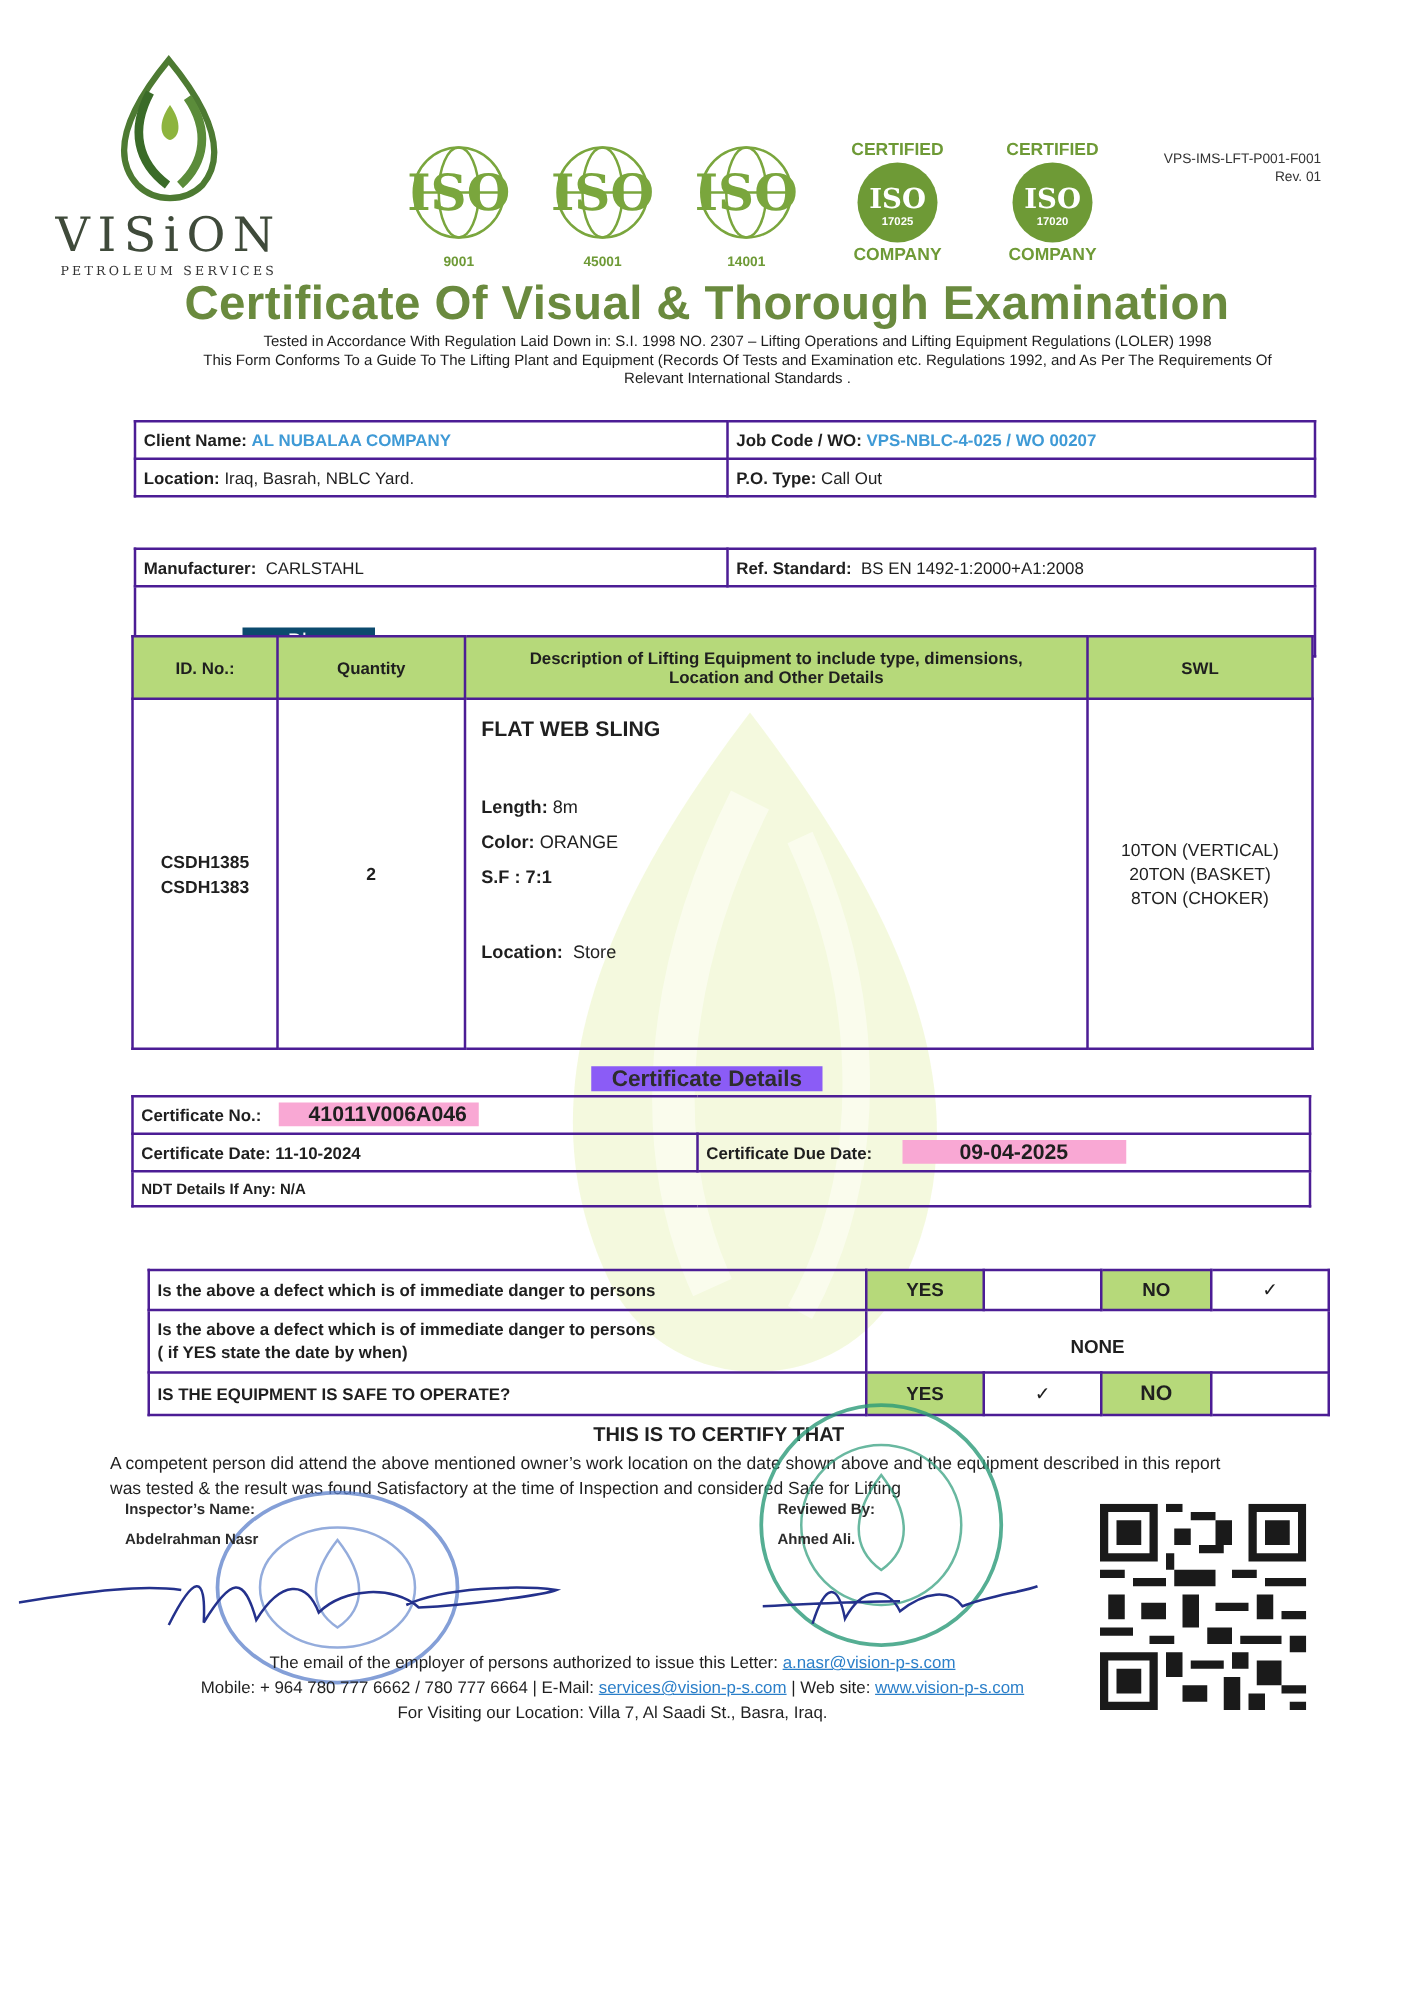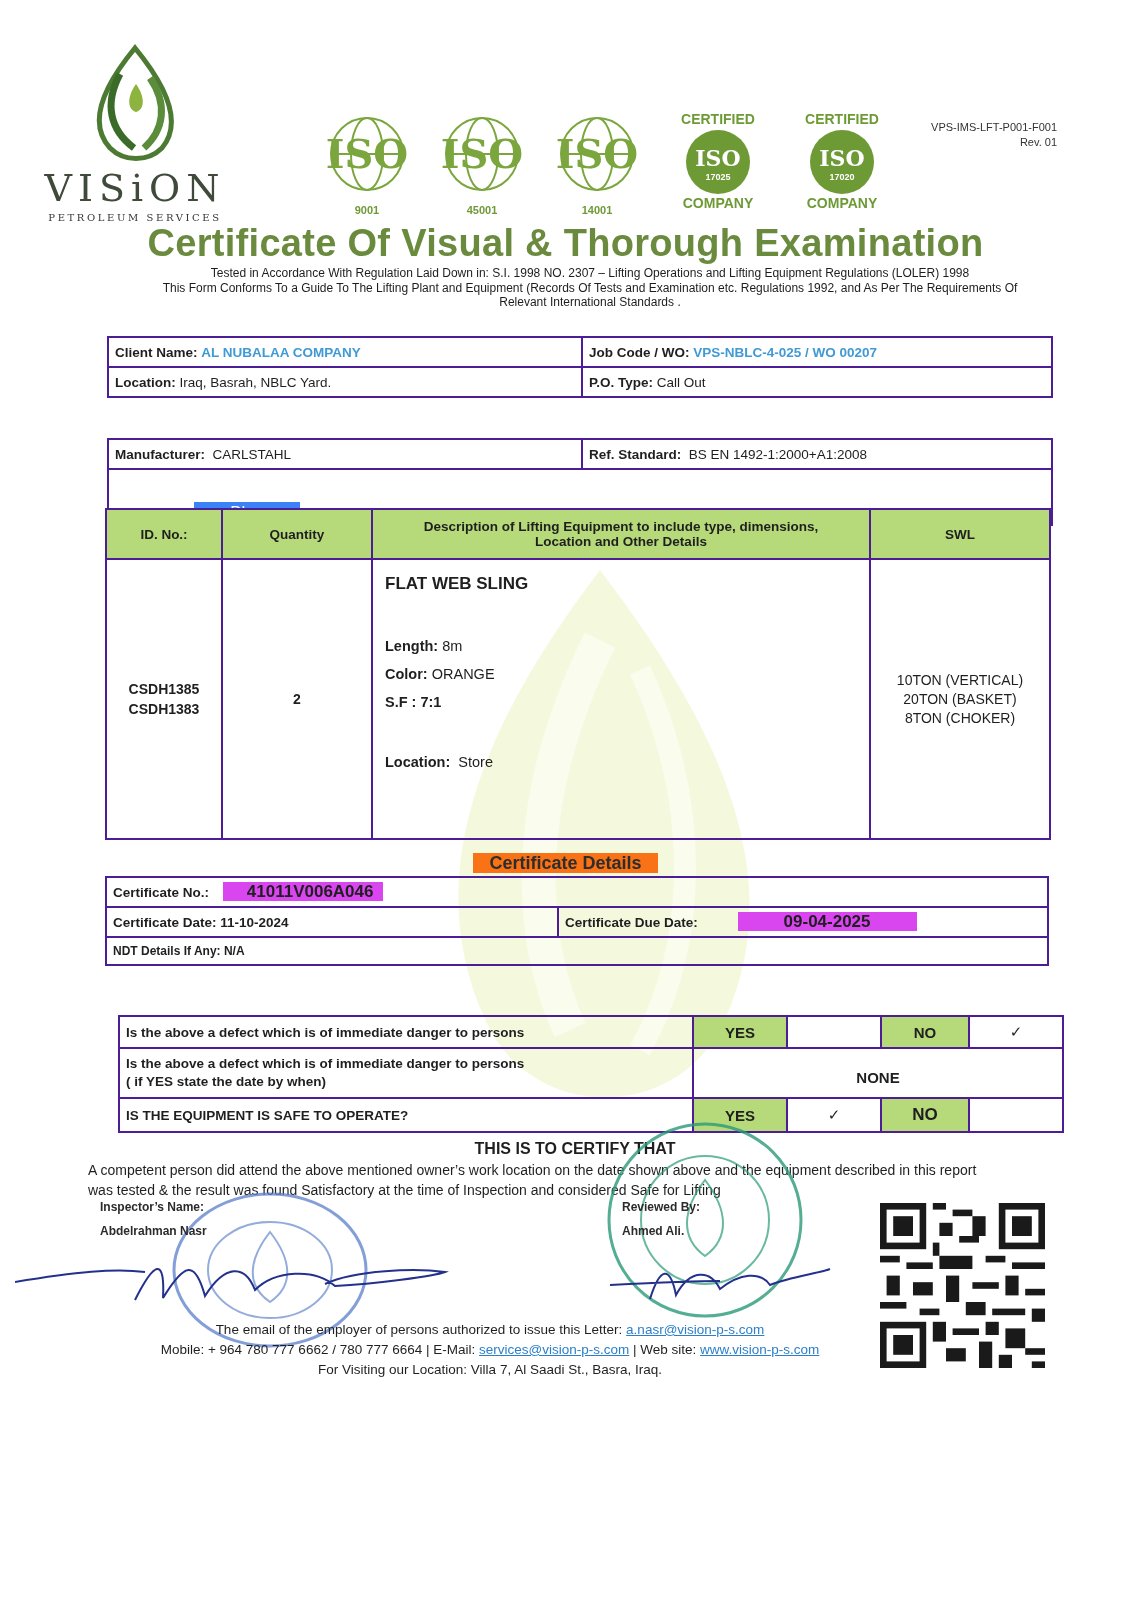--- a/index.html
+++ b/index.html
@@ -24,29 +24,29 @@
 
   .main-title { left: 0; width: 1131px; top: 222px; text-align: center; font-size: 38px; font-weight: bold; color: #6a8a3e; letter-spacing: 0.3px; }
   .subtitle { left: 100px; width: 980px; top: 266px; text-align: center; font-size: 12px; line-height: 14.5px; color: #1d1d1d; }
 
   table { border-collapse: collapse; position: absolute; }
   td, th { border: 2px solid #4c1d95; font-size: 13.5px; padding: 0 6px; }
   .lbl { font-weight: bold; }
   .blue { color: #3f9ad6; font-weight: bold; }
 
   .hdr-green { background: #b6d97a; }
-  .green-hl { background: #d946ef; }
-  .colorcode-chip { display: inline-block; background: #3b82f6; color: #ffffff; font-size: 17px; padding: 1px 36px; margin-left: 2px; margin-top: 32px; }
+  .green-hl { background: #f9a8d4; }
+  .colorcode-chip { display: inline-block; background: #0c4a6e; color: #ffffff; font-size: 17px; padding: 1px 36px; margin-left: 2px; margin-top: 32px; }
 
   .eq-table td { vertical-align: middle; }
   .eq-head th { font-size: 13.5px; font-weight: bold; height: 48px; }
   .desc { font-size: 14.5px; }
 
   .section-title { left: 0; width: 1131px; top: 853px; text-align: center; }
-  .section-title span { background: #f97316; padding: 0 16px; font-size: 18px; font-weight: bold; color: #2d2d2d; }
+  .section-title span { background: #8b5cf6; padding: 0 16px; font-size: 18px; font-weight: bold; color: #2d2d2d; }
 
   .ck { text-align: center; font-size: 15px; }
   .certify-head { left: 0; width: 1150px; top: 1140px; text-align: center; font-size: 16px; font-weight: bold; }
   .certify-text { left: 88px; width: 980px; top: 1160px; font-size: 14px; line-height: 20px; }
   .sig-label { font-size: 12px; font-weight: bold; color: #2b2b2b; }
   .foot { left: 90px; width: 800px; text-align: center; font-size: 13.5px; }
   .foot a { color: #2b7fc9; text-decoration: underline; }
   .qr { left: 880px; top: 1203px; width: 165px; height: 165px; }
 </style>
 </head>
@@ -187,21 +187,21 @@
   </table>
 
 <div class="abs section-title"><span>Certificate Details</span></div>
 <table style="left:105px; top:876px; width:944px;">
   <tbody>
       <tr style="height:30px">
     <td colspan="2"><span class="lbl">Certificate No.:</span> <span class="green-hl" style="font-weight:bold; font-size:17px; padding:0 10px 0 24px; margin-left:10px">41011V006A046</span></td>
   </tr>
   <tr style="height:30px">
     <td style="width:438px"><span class="lbl">Certificate Date:</span> <span class="lbl">11-10-2024</span></td>
-    <td><span class="lbl">Certificate Due Date:</span> <span class="green-hl" style="font-weight:bold; font-size:17px; padding:0 46px; margin-left:36px">09-04-2025</span></td>
+    <td><span class="lbl">Certificate Due Date:</span> <span class="green-hl" style="font-weight:bold; font-size:17px; padding:0 46px; margin-left:20px">09-04-2025</span></td>
   </tr>
   <tr style="height:28px">
     <td colspan="2" style="font-size:12px"><span class="lbl">NDT Details If Any:</span> <span class="lbl">N/A</span></td>
   </tr>
 </tbody>
   </table>
 
 <table style="left:118px; top:1015px; width:946px;">
   <tbody>
       <tr style="height:32px">

